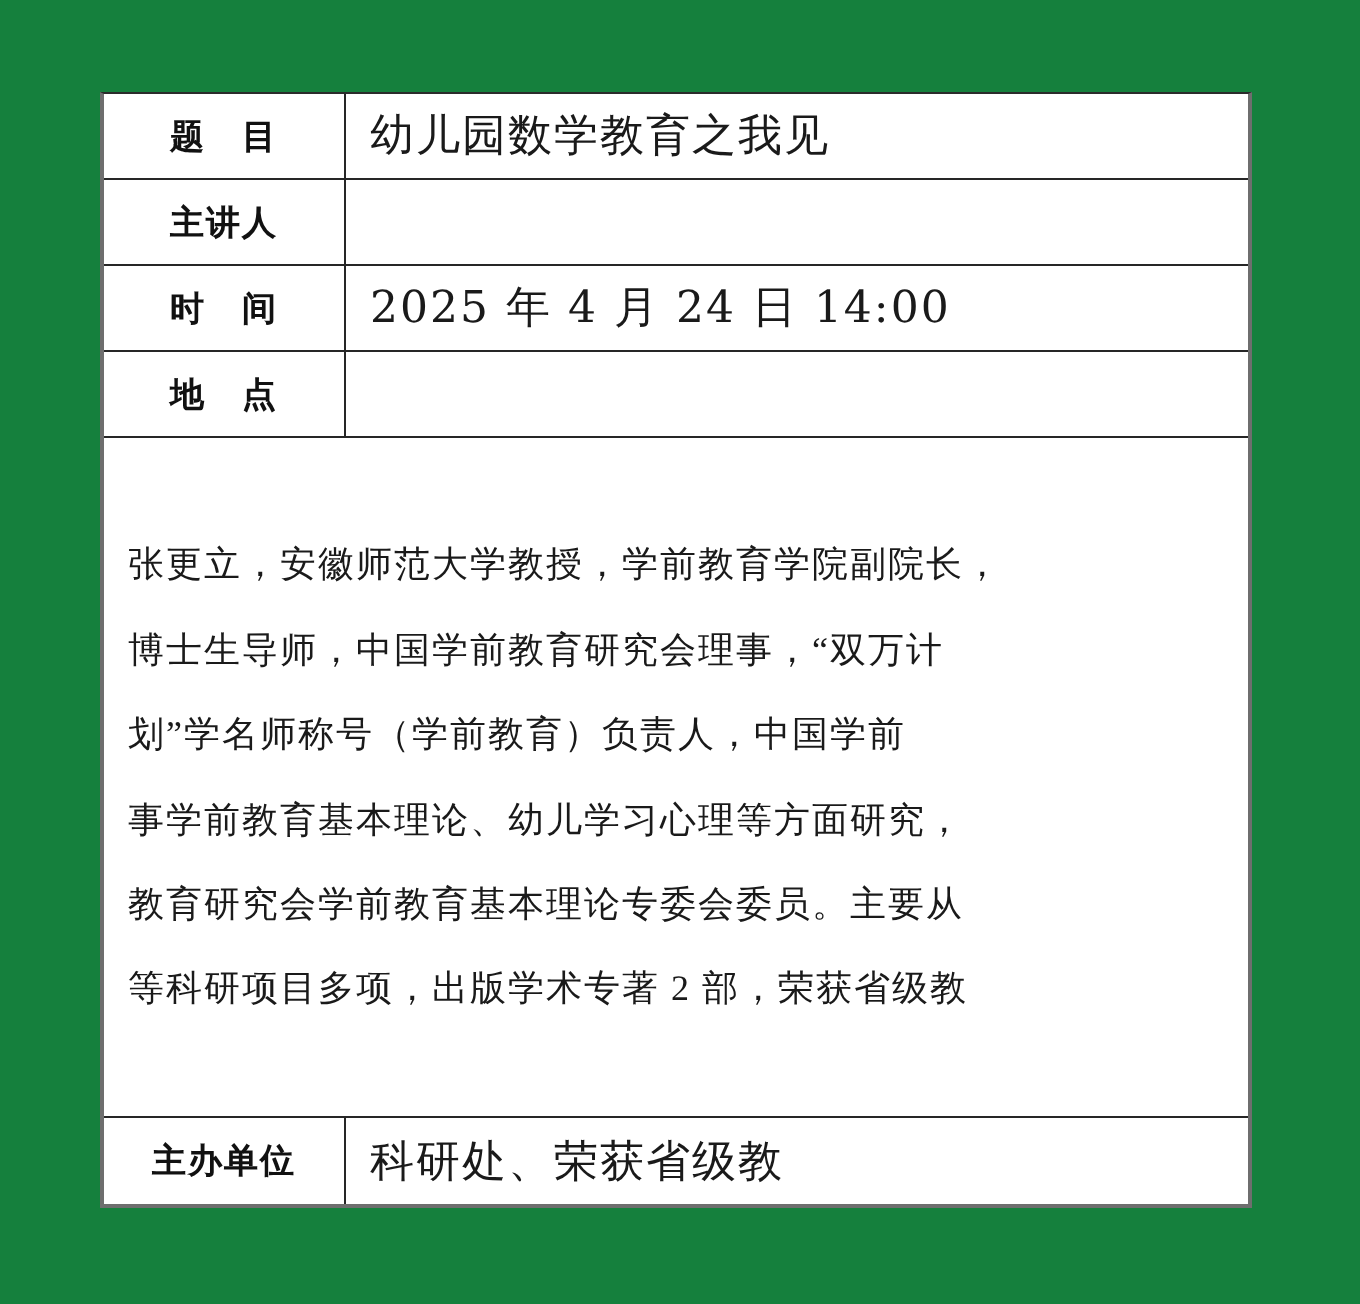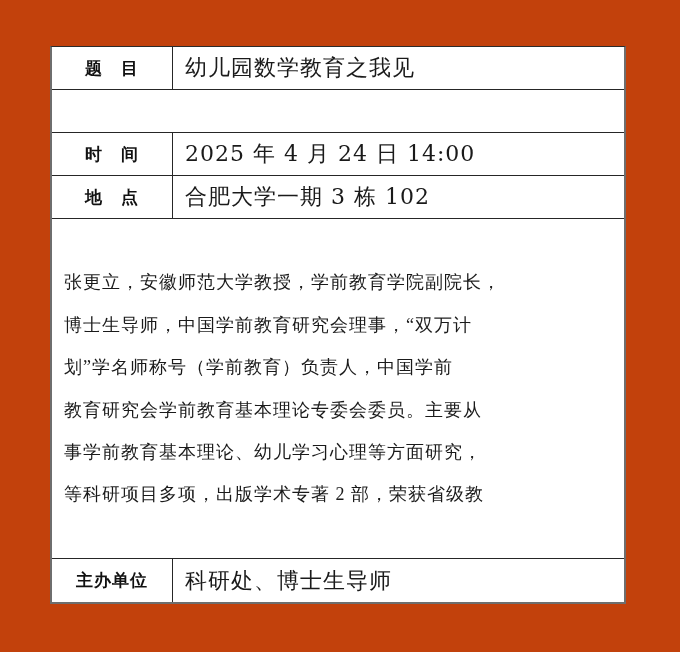--- a/index.html
+++ b/index.html
@@ -11,21 +11,21 @@
     height: 652px;
     background: #ffffff;
     position: relative;
     font-family: "DejaVu Serif", serif;
     color: #1a1a1a;
     overflow: hidden;
   }
   .page {
     position: absolute;
     inset: 0;
-    background: #c2410c;
+    background: #15803d;
   }
   .info-table {
     position: absolute;
     left: 50px;
     top: 46px;
     width: 576px;
     box-sizing: border-box;
     border-style: solid;
     border-width: 1px 2px 2px 2px;
     border-color: #2b2b2b #6e6e6e #6e6e6e #6e6e6e;
@@ -90,42 +90,42 @@
 
 <div class="page">
   <div class="info-table">
 
     <div class="row r-short">
       <div class="label-cell">题　目</div>
       <div class="value-cell">幼儿园数学教育之我见</div>
     </div>
 
     <div class="row r-short">
+      <div class="label-cell">主讲人</div>
     </div>
 
     <div class="row r-short">
       <div class="label-cell">时　间</div>
       <div class="value-cell">2025 年 4 月 24 日 14:00</div>
     </div>
 
     <div class="row r-short">
       <div class="label-cell">地　点</div>
-      <div class="value-cell">合肥大学一期 3 栋 102</div>
     </div>
 
     <div class="row r-bio">
       <div class="bio-cell">
         <div class="bio-line">张更立，安徽师范大学教授，学前教育学院副院长，</div>
         <div class="bio-line">博士生导师，中国学前教育研究会理事，“双万计</div>
         <div class="bio-line">划”学名师称号（学前教育）负责人，中国学前</div>
+        <div class="bio-line">事学前教育基本理论、幼儿学习心理等方面研究，</div>
         <div class="bio-line">教育研究会学前教育基本理论专委会委员。主要从</div>
-        <div class="bio-line">事学前教育基本理论、幼儿学习心理等方面研究，</div>
         <div class="bio-line">等科研项目多项，出版学术专著 2 部，荣获省级教</div>
       </div>
     </div>
 
     <div class="row r-short">
       <div class="label-cell">主办单位</div>
-      <div class="value-cell">科研处、博士生导师</div>
+      <div class="value-cell">科研处、荣获省级教</div>
     </div>
 
   </div>
 </div>
 
 </body></html>

